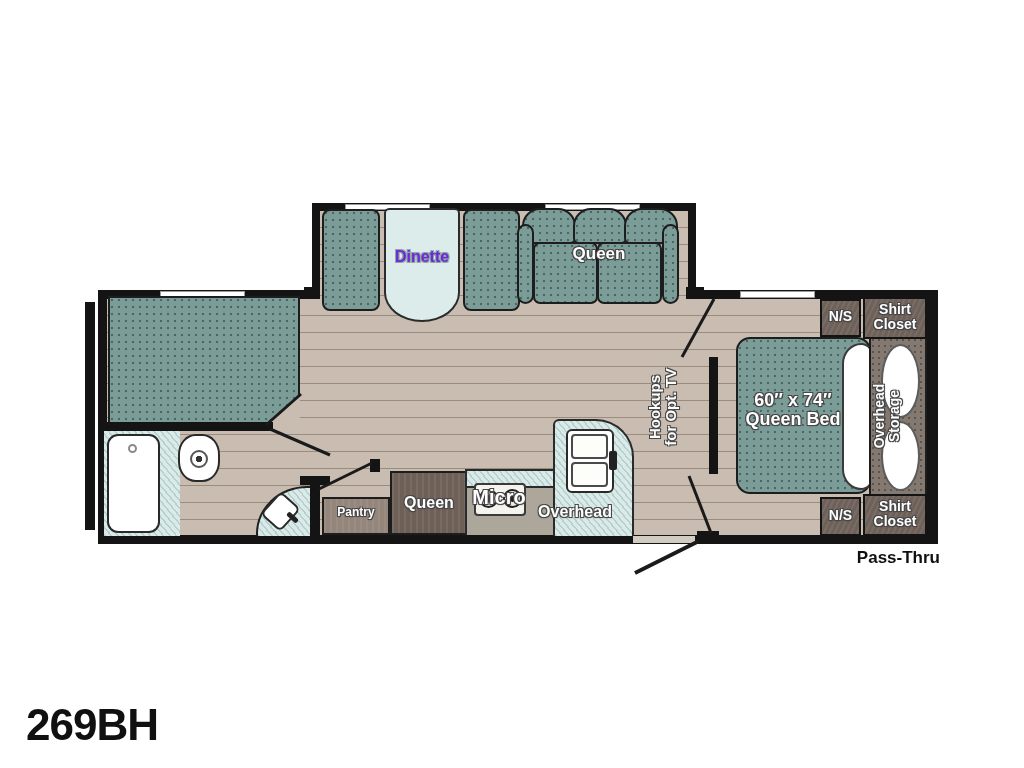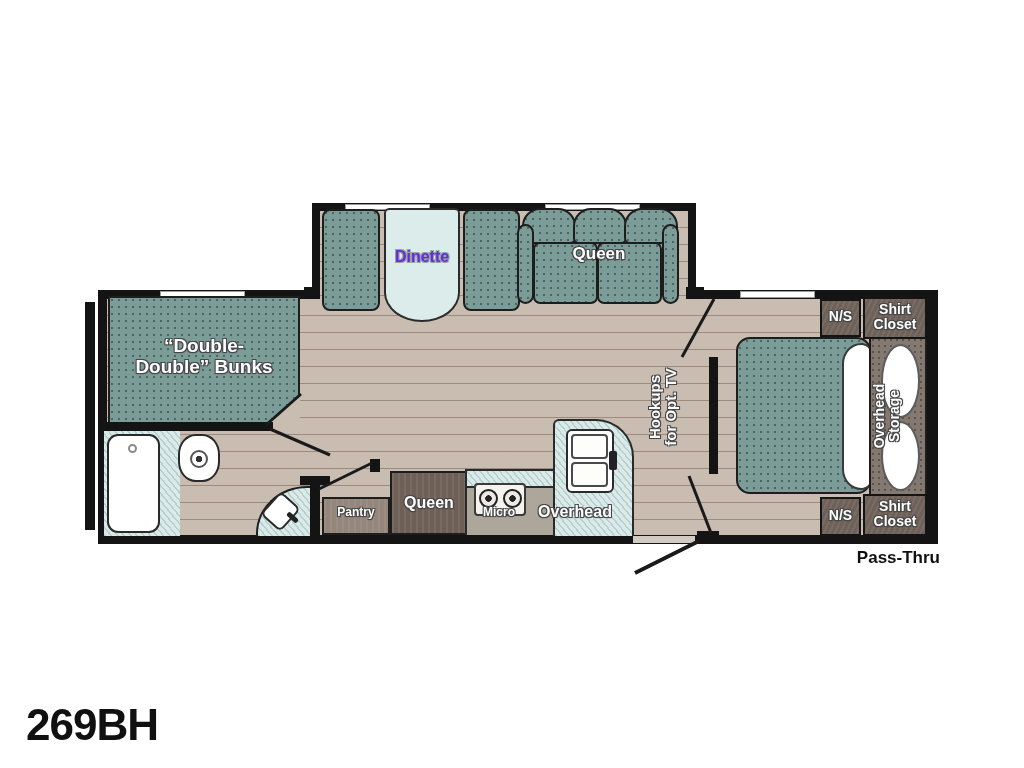--- a/index.html
+++ b/index.html
@@ -75,24 +75,20 @@
   <div class="abs teal" style="left:517px;top:224px;width:17px;height:80px;border-radius:9px;"></div>
   <div class="abs teal" style="left:662px;top:224px;width:17px;height:80px;border-radius:9px;"></div>
   <div class="abs teal" style="left:533px;top:242px;width:65px;height:62px;border-radius:7px;"></div>
   <div class="abs teal" style="left:597px;top:242px;width:65px;height:62px;border-radius:7px;"></div>
   <div class="abs lbl" style="left:563px;top:245px;width:72px;font-size:17px;">
     <span>Queen</span>
   </div>
 
   <div class="abs teal" style="left:108px;top:296px;width:192px;height:128px;"></div>
   <div class="abs" style="left:267px;top:394px;width:33px;height:30px;background:#c9bdb1;clip-path:polygon(0 100%,100% 0,100% 100%);"></div>
-  <div class="abs lbl" style="left:114px;top:336px;width:180px;font-size:19px;">
-    <span>“Double-</span><br>
-    <span>Double” Bunks</span>
-  </div>
   <div class="abs wall" style="left:98px;top:422px;width:175px;height:9px;"></div>
 
   <div class="abs hatch" style="left:104px;top:431px;width:76px;height:105px;"></div>
   <div class="abs whitebox" style="left:107px;top:434px;width:53px;height:99px;border-radius:11px;"></div>
   <div class="abs" style="left:128px;top:444px;width:9px;height:9px;border:2px solid #8a8a8a;border-radius:50%;background:#fff;"></div>
   <div class="abs whitebox" style="left:178px;top:434px;width:42px;height:48px;border-radius:42%;"></div>
   <div class="abs" style="left:190px;top:450px;width:18px;height:18px;border:2px solid #555;border-radius:50%;background:radial-gradient(circle,#333 0 3px,transparent 3.5px) center/100% 100% no-repeat,#fff;"></div>
   <div class="abs hatch" style="left:256px;top:486px;width:54px;height:50px;border-top:2.5px solid #1f1f1f;border-left:2.5px solid #1f1f1f;border-top-left-radius:95%;"></div>
   <div class="abs whitebox" style="left:267px;top:496px;width:27px;height:31px;border-radius:6px;transform:rotate(42deg);"></div>
   <div class="abs" style="left:286px;top:515px;width:13px;height:5px;background:#222;transform:rotate(42deg);border-radius:2px;"></div>
@@ -115,35 +111,39 @@
 
   <div class="abs" style="left:474px;top:483px;width:52px;height:33px;background:#f4f3ee;border:2px solid #3a3a3a;border-radius:4px;"></div>
   <div class="abs" style="left:479px;top:489px;width:19px;height:19px;border:2.5px solid #222;border-radius:50%;background:radial-gradient(circle,#222 0 3px,transparent 3.5px) center/100% 100% no-repeat,#eceae4;"></div>
   <div class="abs" style="left:503px;top:489px;width:19px;height:19px;border:2.5px solid #222;border-radius:50%;background:radial-gradient(circle,#222 0 3px,transparent 3.5px) center/100% 100% no-repeat,#eceae4;"></div>
 
   <div class="abs whitebox" style="left:566px;top:429px;width:48px;height:64px;border-radius:6px;"></div>
   <div class="abs" style="left:571px;top:434px;width:37px;height:25px;border:2px solid #4a4a4a;border-radius:4px;background:#fdfdfa;"></div>
   <div class="abs" style="left:571px;top:462px;width:37px;height:25px;border:2px solid #4a4a4a;border-radius:4px;background:#fdfdfa;"></div>
   <div class="abs" style="left:609px;top:451px;width:8px;height:19px;background:#222;border-radius:2px;"></div>
 
-  <div class="abs lbl" style="left:470px;top:506px;width:58px;font-size:12px;">
+  <div class="abs lbl" style="left:470px;top:487px;width:58px;font-size:20px;">
     <span>Micro</span>
   </div>
   <div class="abs lbl" style="left:528px;top:503px;width:94px;font-size:16px;">
     <span>Overhead</span>
   </div>
 
   <div class="abs wall" style="left:709px;top:357px;width:9px;height:117px;"></div>
   <div class="abs lbl rot" style="left:607px;top:387px;width:120px;height:40px;font-size:15px;">
     <span>Hookups</span><br>
     <span>for Opt. TV</span>
   </div>
 
   <div class="abs teal" style="left:736px;top:337px;width:135px;height:157px;border-radius:14px;"></div>
   <div class="abs" style="left:842px;top:343px;width:32px;height:147px;background:#fff;border:2px solid #3a3a3a;border-radius:60% 40% 40% 60% / 14% 10% 10% 14%;"></div>
+  <div class="abs lbl" style="left:738px;top:391px;width:110px;font-size:18px;">
+    <span>60″ x 74″</span><br>
+    <span>Queen Bed</span>
+  </div>
 
   <div class="abs storage" style="left:869px;top:336px;width:58px;height:161px;"></div>
   <div class="abs" style="left:881px;top:344px;width:39px;height:74px;background:#fff;border:2px solid #5c5c5c;border-radius:50%;"></div>
   <div class="abs" style="left:881px;top:421px;width:39px;height:70px;background:#fff;border:2px solid #5c5c5c;border-radius:50%;"></div>
   <div class="abs lbl rot" style="left:824px;top:399px;width:130px;height:34px;font-size:14px;">
     <span>Overhead</span><br>
     <span>Storage</span>
   </div>
 
   <div class="abs wardrobe" style="left:820px;top:299px;width:41px;height:38px;"></div>

